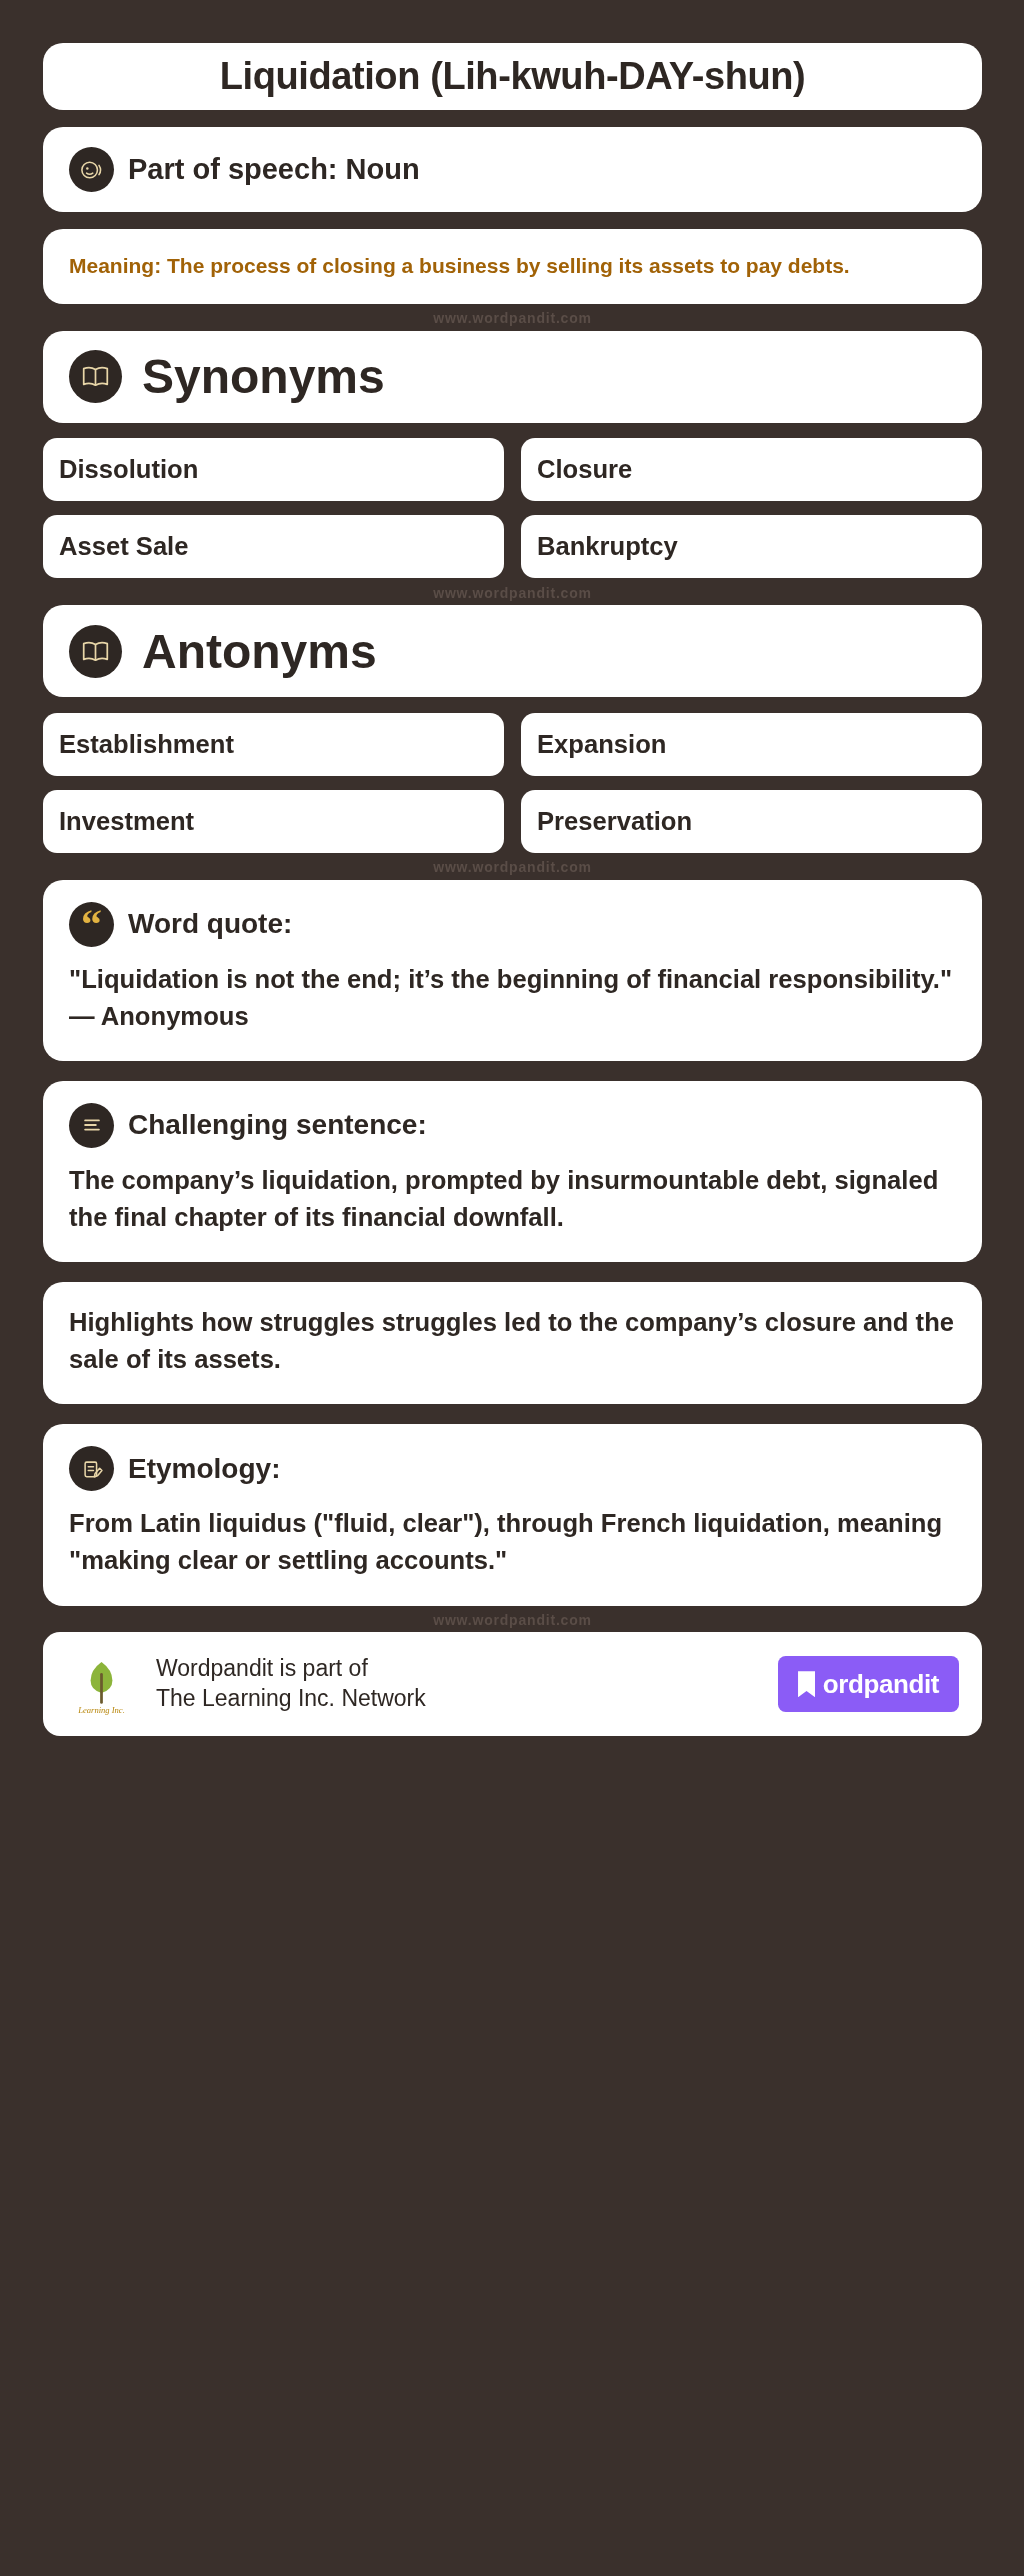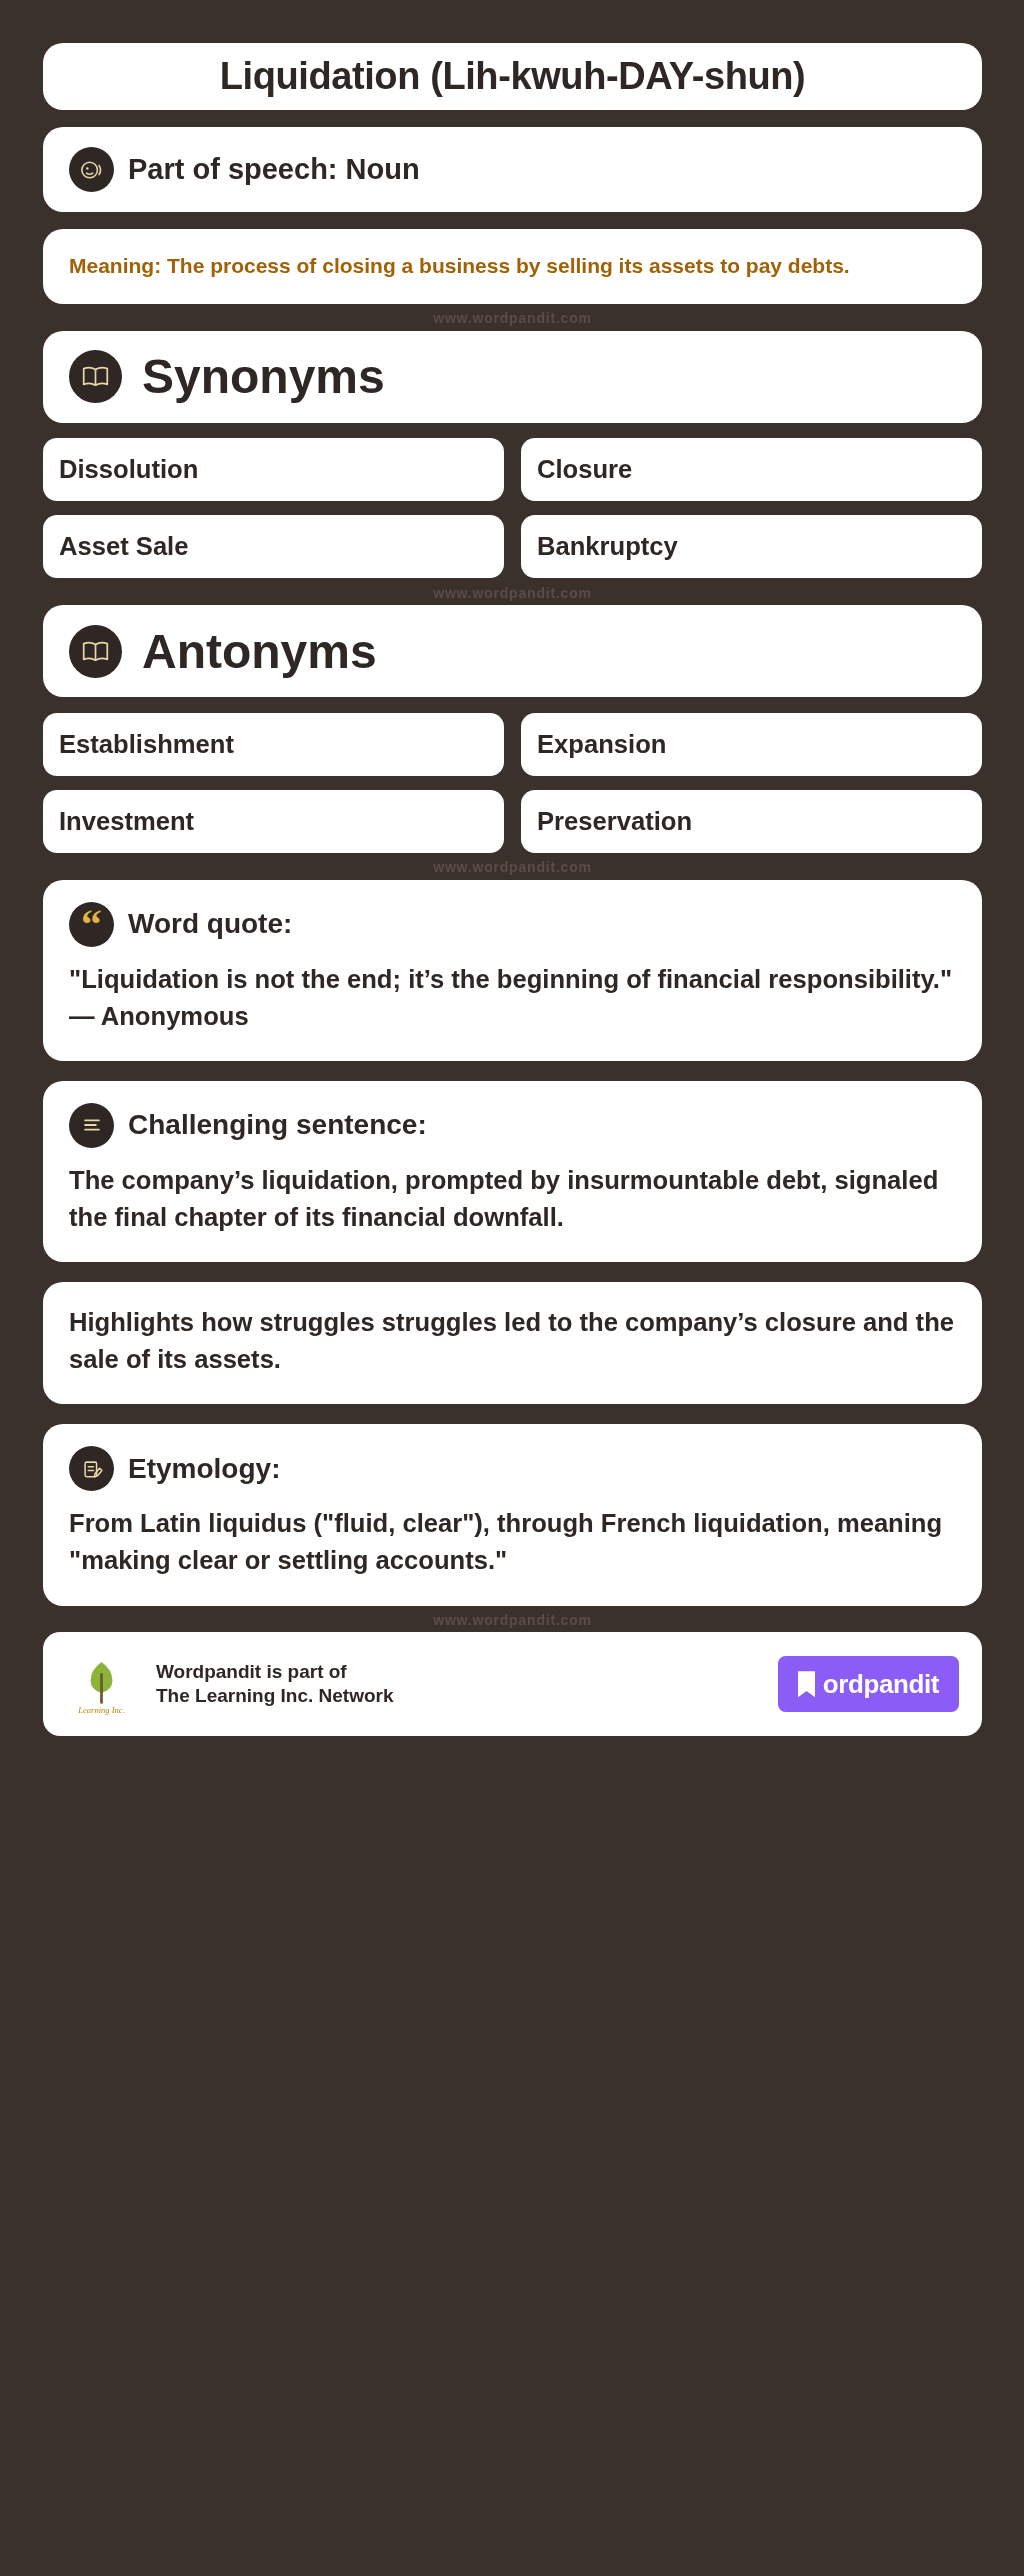--- a/index.html
+++ b/index.html
@@ -118,22 +118,22 @@
     gap: 20px;
     padding: 17px 23px;
     border-radius: 17px;
   }
   .footer-logo {
     width: 70px; height: 70px;
     display: flex; align-items: center; justify-content: center;
     flex: 0 0 auto;
   }
   .footer-text {
-    font-size: 19px;
-    font-weight: bold;
+    font-size: 23px;
+    font-weight: normal;
     color: #2e2723;
     line-height: 1.3;
     flex: 1 1 auto;
   }
   .footer-brand {
     background: #8b5cf6;
     border-radius: 7.7px;
     padding: 12.4px 20px;
     display: flex;
     align-items: center;

